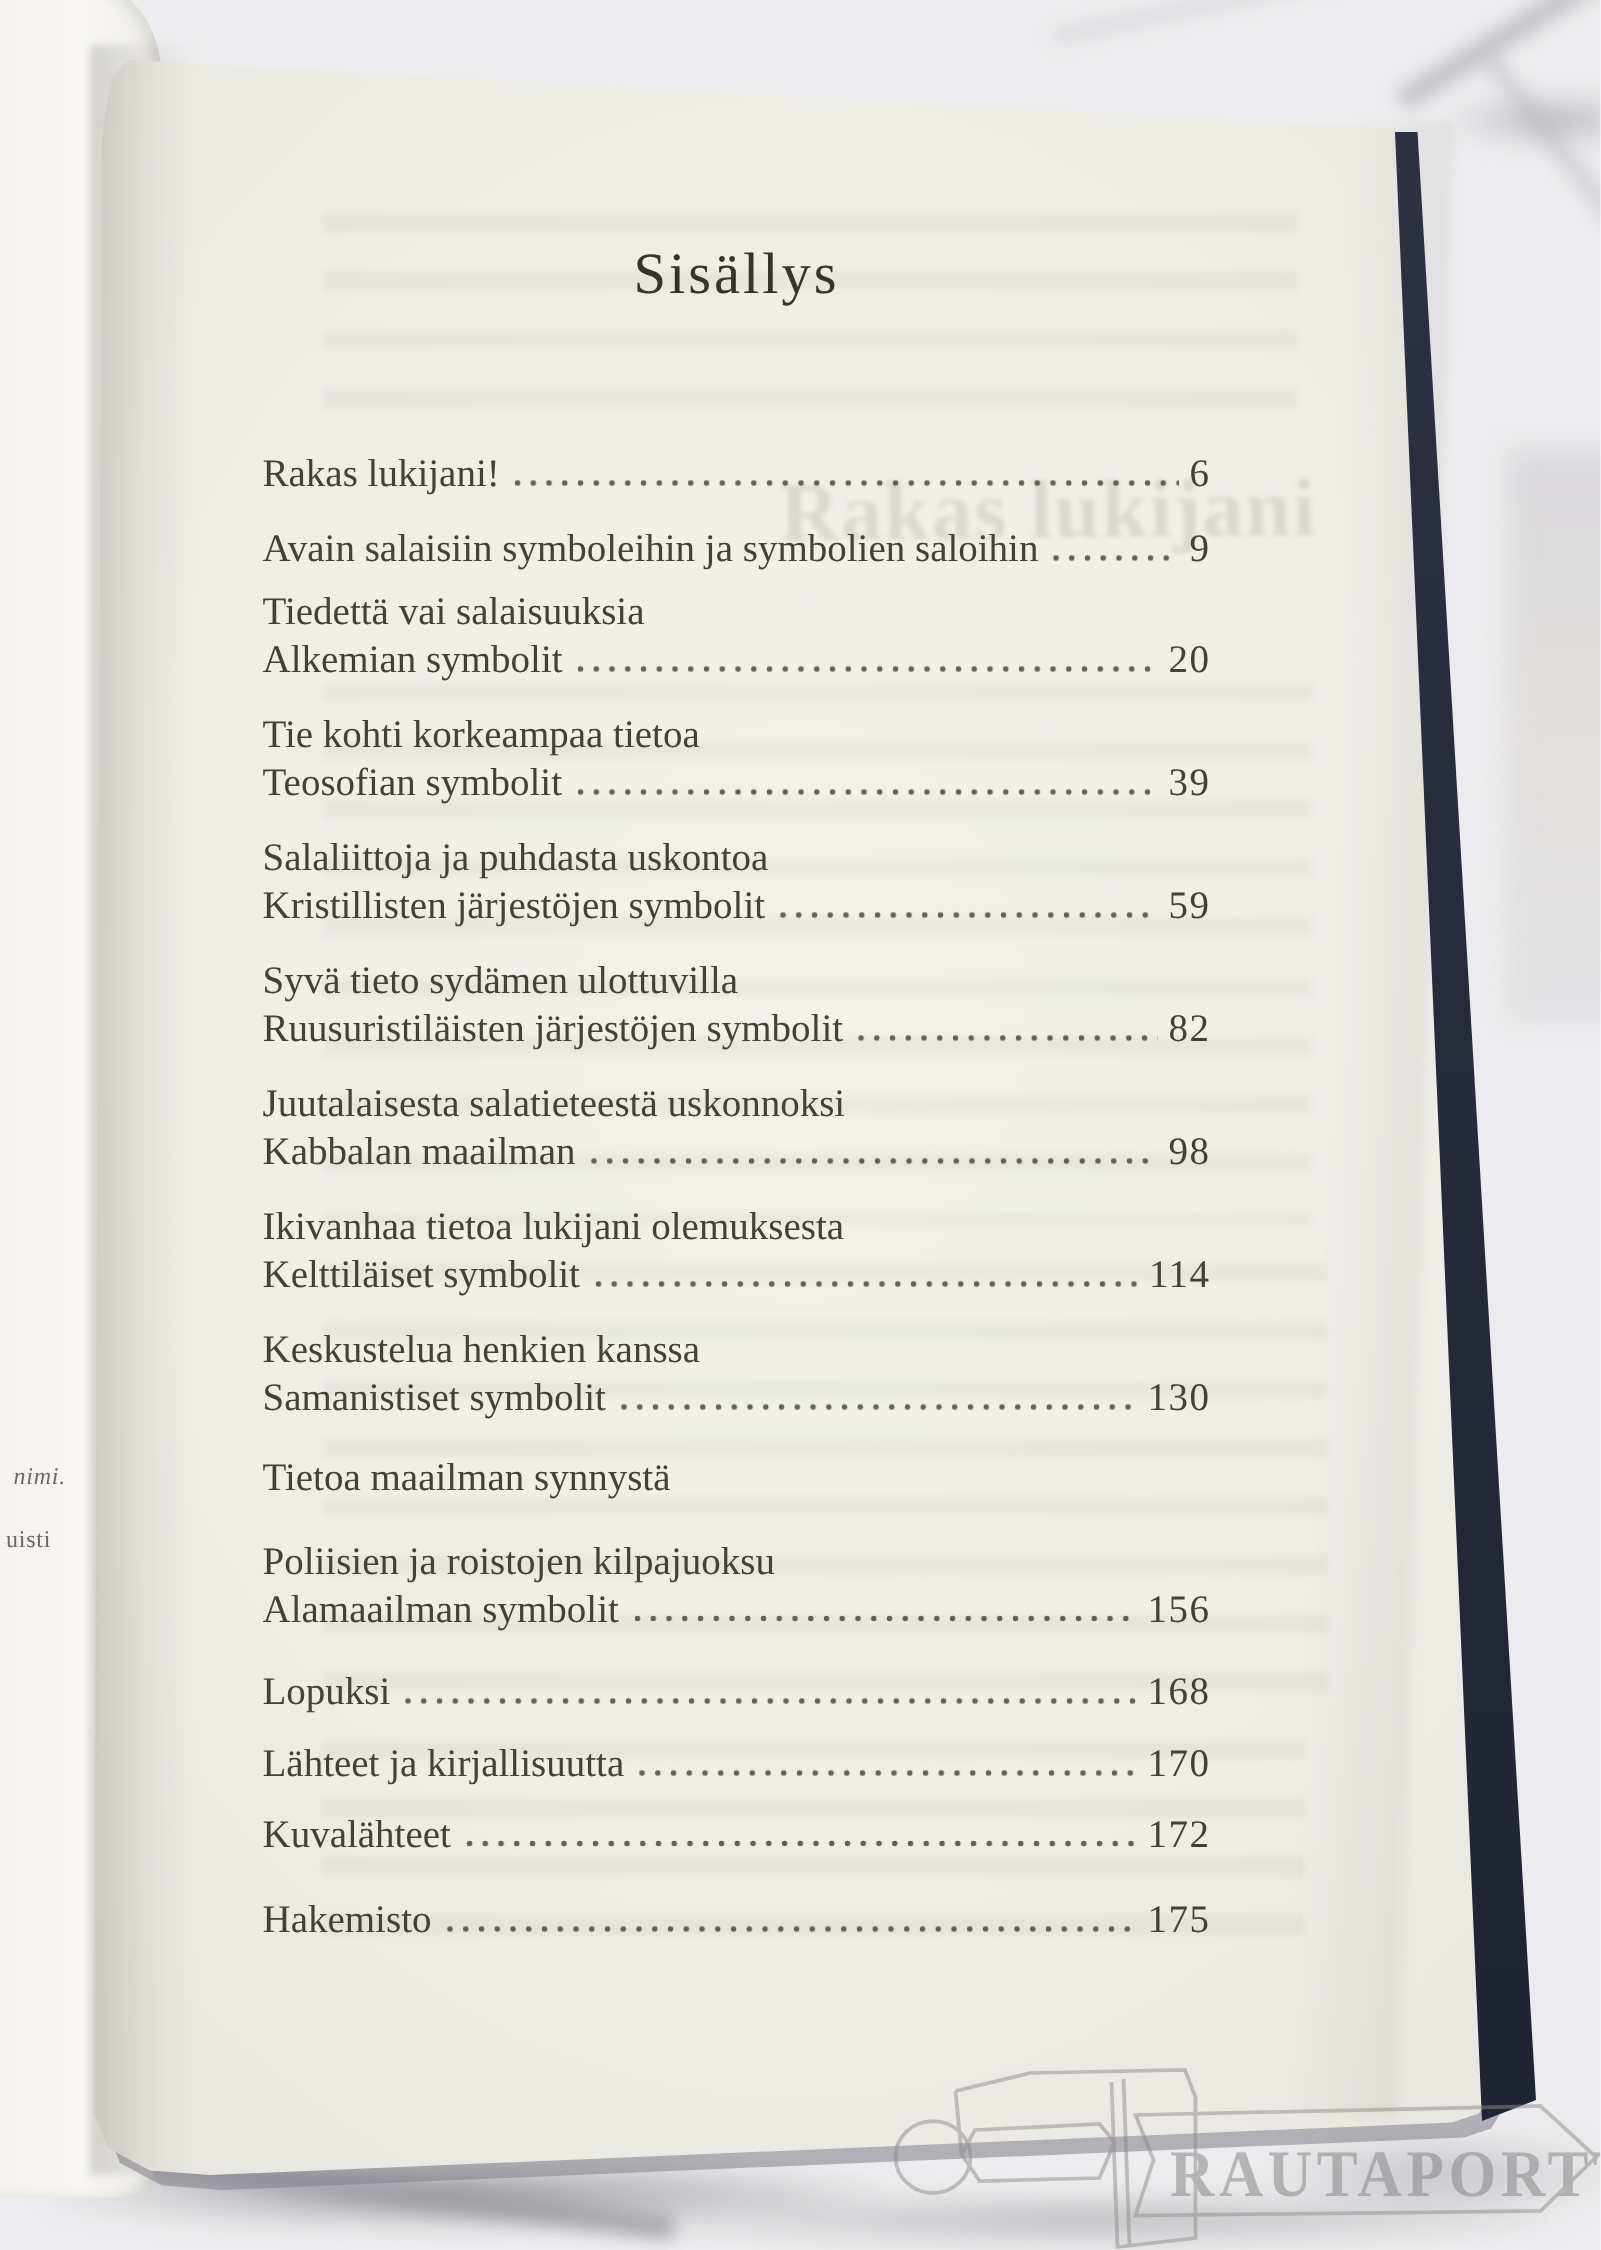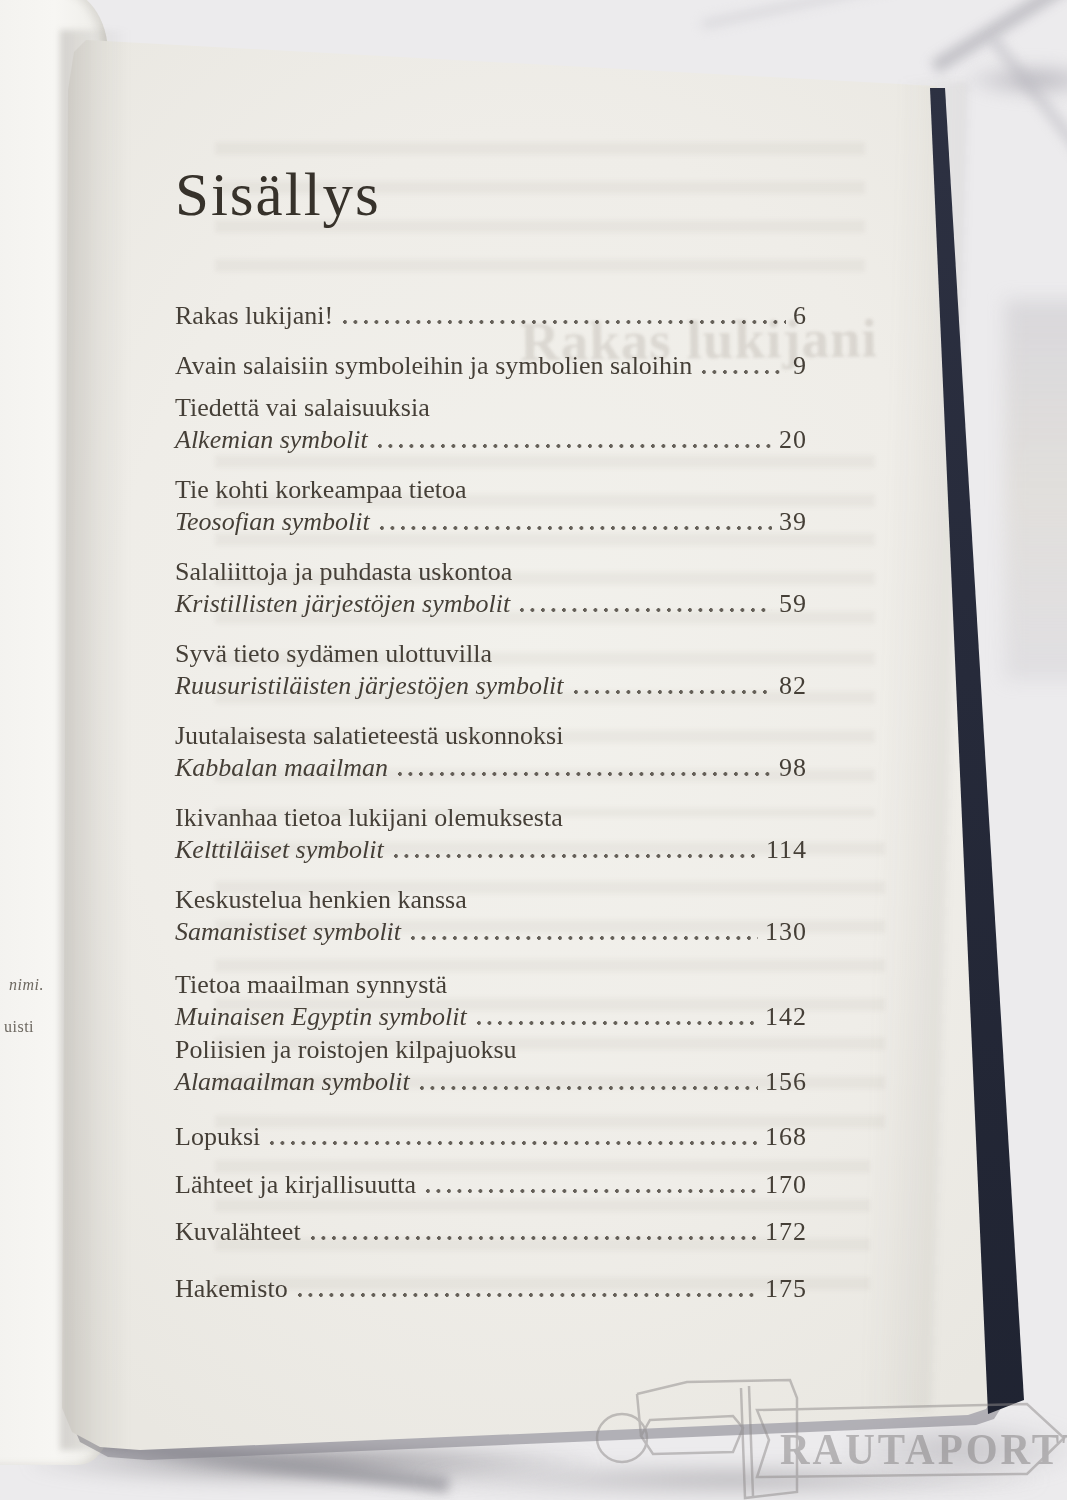--- a/index.html
+++ b/index.html
@@ -54,35 +54,35 @@
   .gp3{left:215px;top:652px;width:660px;height:165px;}
   .gp4{left:215px;top:842px;width:670px;height:295px;}
   .gp5{left:215px;top:1160px;width:655px;height:145px;}
 
   
   .cover-band{position:absolute;left:0;top:0;width:1067px;height:1500px;
     background:linear-gradient(180deg,#2e3243 0%,#262a3a 45%,#1f2331 100%);
     clip-path:polygon(930px 88px,945px 88px,1024px 1400px,988px 1414px);}
 
   
-  .page-title{position:absolute;left:175px;top:160px;width:632px;text-align:left;
-    font-size:61px;color:#37322b;letter-spacing:2px;}
+  .page-title{position:absolute;left:175px;top:160px;width:632px;text-align:center;
+    font-size:39px;color:#37322b;letter-spacing:2px;}
 
   
   .toc{position:absolute;left:175px;top:300px;width:632px;color:#453f37;}
   .toc-entry{margin-bottom:18px;}
   .toc-entry:nth-child(2){margin-bottom:10px;}
   .toc-entry:nth-child(9){margin-bottom:21px;}
-  .toc-entry:nth-child(10){margin-bottom:1px;}
+  .toc-entry:nth-child(10){margin-bottom:24px;}
   .toc-entry:nth-child(11){margin-bottom:23px;}
   .toc-entry:nth-child(12){margin-bottom:16px;}
   .toc-entry:nth-child(13){margin-bottom:15px;}
   .toc-entry:nth-child(14){margin-bottom:25px;}
   .line{display:flex;align-items:center;height:32px;font-size:26px;line-height:32px;}
-  .esub{font-style:italic;}
+  .esub{}
   .leader{flex:1;height:6px;align-self:flex-end;margin:0 7px 7px 9px;
     background-image:radial-gradient(circle at 3px 3px,rgba(66,60,52,.8) 1.7px,transparent 2.1px);
     background-size:10.5px 6px;background-repeat:repeat-x;background-position:left bottom;}
   .pg{text-align:right;letter-spacing:1px;}
 
   
   .watermark{position:absolute;left:575px;top:1372px;opacity:.5;}
   .wm-text{font-family:"Liberation Serif",serif;font-weight:bold;letter-spacing:3px;
     fill:#827f80;font-size:41px;}
 </style>
@@ -219,25 +219,20 @@
         <span class="esub">Samanistiset symbolit</span>
         <span class="leader"></span>
         <span class="pg">130</span>
       </div>
     </div>
 
     <div class="toc-entry has-sub">
       <div class="line title-row">
         <span class="etitle">Tietoa maailman synnystä</span>
 
-      </div>
-      <div class="line esub-row">
-        <span class="esub">Muinaisen Egyptin symbolit</span>
-        <span class="leader"></span>
-        <span class="pg">142</span>
       </div>
     </div>
 
     <div class="toc-entry has-sub">
       <div class="line title-row">
         <span class="etitle">Poliisien ja roistojen kilpajuoksu</span>
 
       </div>
       <div class="line esub-row">
         <span class="esub">Alamaailman symbolit</span>

